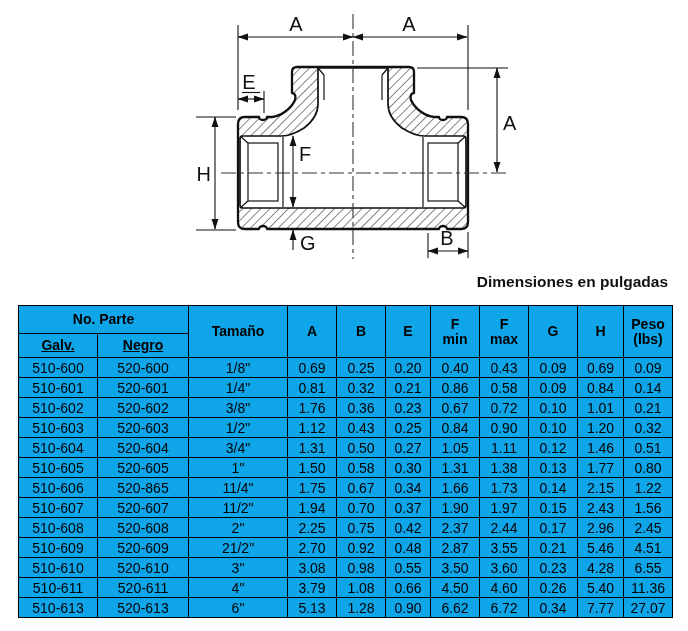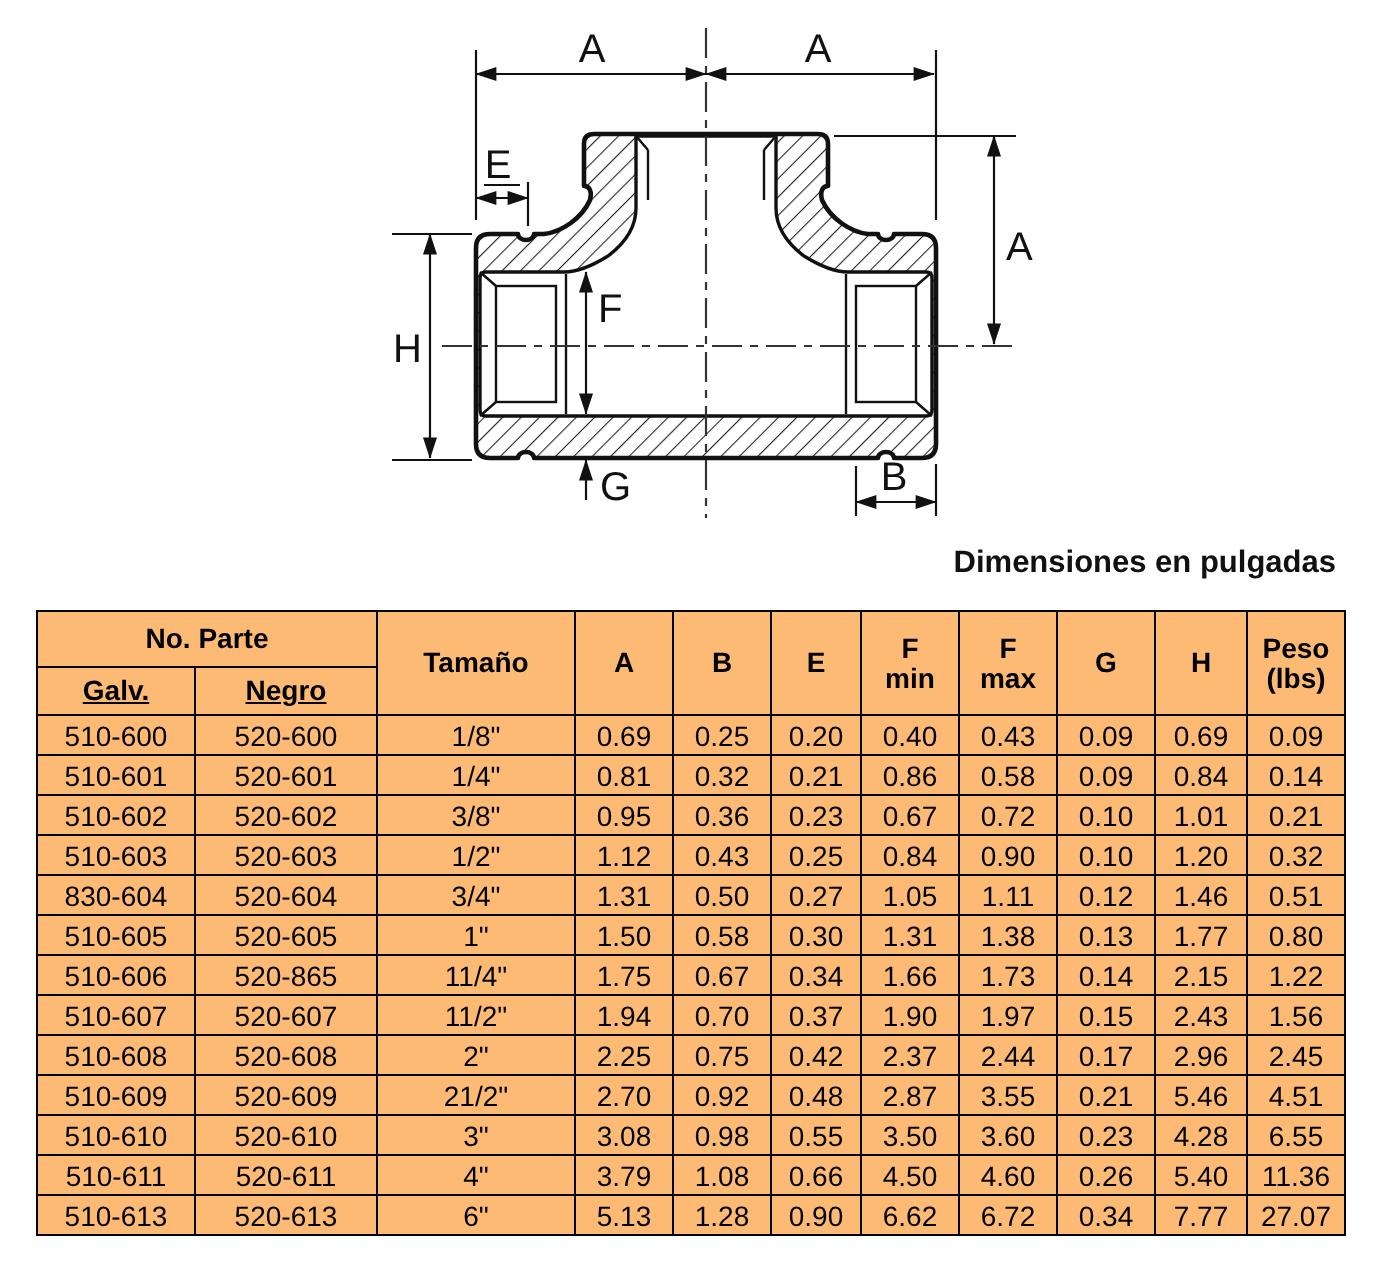--- a/index.html
+++ b/index.html
@@ -1,21 +1,21 @@
 <!DOCTYPE html>
 <html><head>
 <meta charset="utf-8">
 <style>
   html,body{margin:0;padding:0;background:#fff;}
   .screen{position:relative;width:688px;height:631px;background:#fff;overflow:hidden;
           font-family:"Liberation Sans",sans-serif;color:#000;}
   .diagram-svg{position:absolute;left:0;top:0;}
   .caption{position:absolute;top:273px;right:20px;font-size:15.5px;font-weight:bold;color:#111;margin-left:36px;}
   .dim-table{position:absolute;left:18px;top:305px;border-collapse:collapse;table-layout:fixed;
-             width:654px;background:#fdba74;}
+             width:654px;background:#0ea5e9;}
   .dim-table th,.dim-table td{border:1.5px solid #000;text-align:center;vertical-align:middle;
              padding:0;overflow:hidden;white-space:nowrap;}
   .dim-table th{font-size:14px;font-weight:bold;line-height:14.5px;}
   .dim-table td{font-size:14px;font-weight:normal;height:19px;}
   .hrow1 th{height:27px;}
   .hrow2 th{height:23px;text-decoration:underline;}
   .two-line span{display:block;}
   svg text{font-family:"Liberation Sans",sans-serif;font-size:20px;fill:#111;}
 </style>
 </head>
@@ -164,21 +164,21 @@
           <td>0.86</td>
           <td>0.58</td>
           <td>0.09</td>
           <td>0.84</td>
           <td>0.14</td>
         </tr>
         <tr>
           <td>510-602</td>
           <td>520-602</td>
           <td>3/8"</td>
-          <td>0.95</td>
+          <td>1.76</td>
           <td>0.36</td>
           <td>0.23</td>
           <td>0.67</td>
           <td>0.72</td>
           <td>0.10</td>
           <td>1.01</td>
           <td>0.21</td>
         </tr>
         <tr>
           <td>510-603</td>
@@ -187,21 +187,21 @@
           <td>1.12</td>
           <td>0.43</td>
           <td>0.25</td>
           <td>0.84</td>
           <td>0.90</td>
           <td>0.10</td>
           <td>1.20</td>
           <td>0.32</td>
         </tr>
         <tr>
-          <td>830-604</td>
+          <td>510-604</td>
           <td>520-604</td>
           <td>3/4"</td>
           <td>1.31</td>
           <td>0.50</td>
           <td>0.27</td>
           <td>1.05</td>
           <td>1.11</td>
           <td>0.12</td>
           <td>1.46</td>
           <td>0.51</td>

